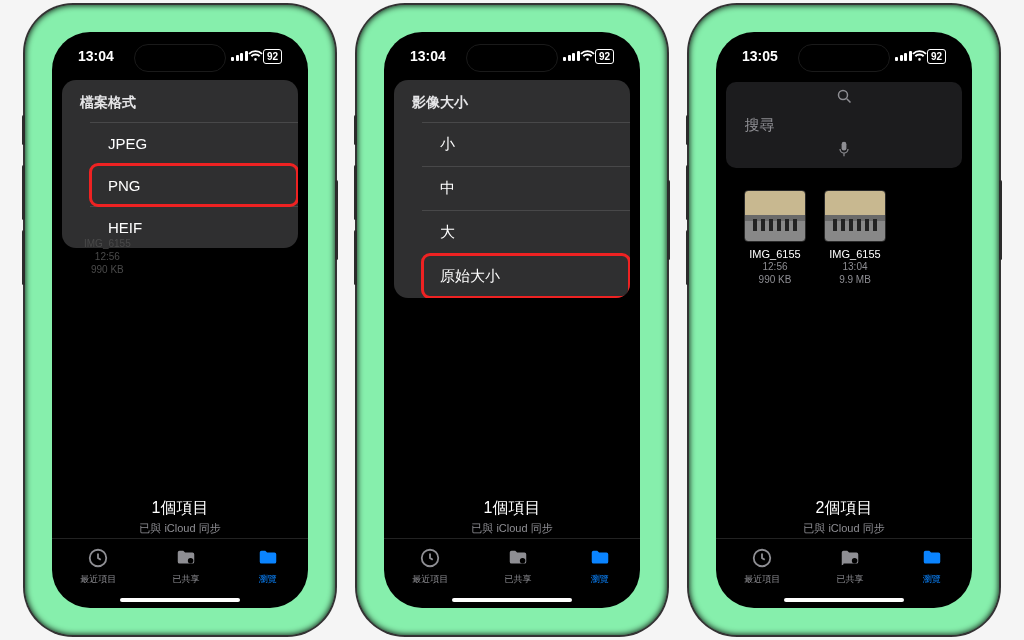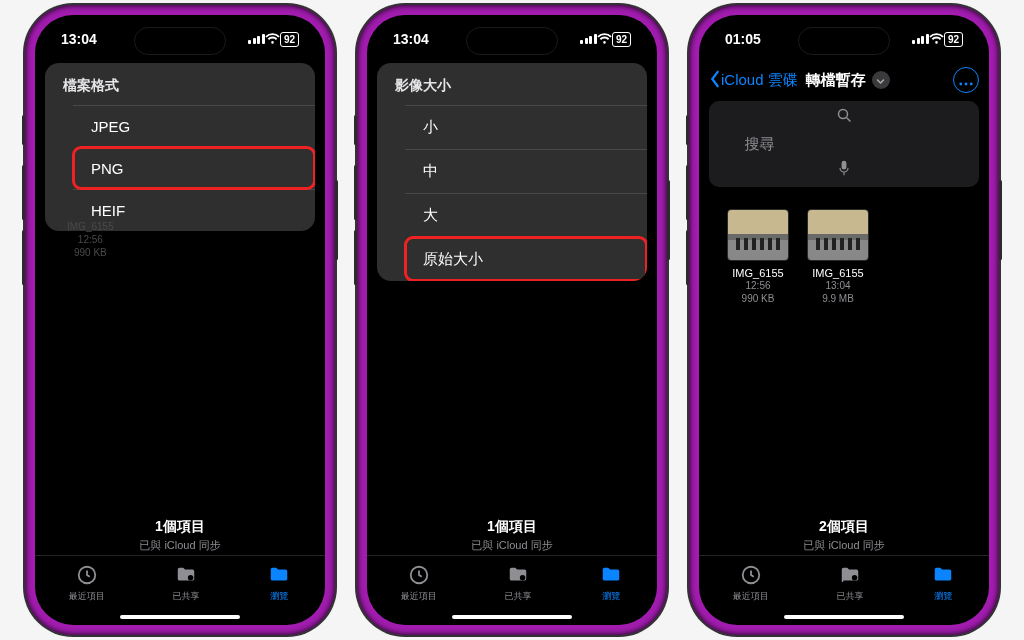--- a/index.html
+++ b/index.html
@@ -1,17 +1,17 @@
 <!DOCTYPE html>
 <html><head>
 <meta charset="utf-8">
 <style>
   * { margin:0; padding:0; box-sizing:border-box; }
   body { background:#f5f5f5; font-family:-apple-system,"Helvetica Neue",Arial,sans-serif; display:flex; justify-content:center; align-items:center; width:1024px; height:640px; gap:22px; }
-  .phone { width:310px; height:630px; background:#a21caf; border-radius:48px; padding:10px; position:relative; box-shadow:0 0 0 2px #333,inset 0 0 6px #000; }
+  .phone { width:310px; height:630px; background:#86efac; border-radius:48px; padding:27px; position:relative; box-shadow:0 0 0 2px #333,inset 0 0 6px #000; }
   .screen { width:100%; height:100%; background:#000; border-radius:38px; overflow:hidden; position:relative; color:#fff; display:flex; flex-direction:column; }
   .notch { position:absolute; top:12px; left:50%; transform:translateX(-50%); width:92px; height:28px; background:#000; border-radius:18px; border:1px solid #1a1a1a; z-index:20; }
   .side-btn { position:absolute; background:#2b2b2b; border-radius:2px; }
   .btn-l1 { left:-3px; top:110px; width:3px; height:30px; }
   .btn-l2 { left:-3px; top:160px; width:3px; height:55px; }
   .btn-l3 { left:-3px; top:225px; width:3px; height:55px; }
   .btn-r  { right:-3px; top:175px; width:3px; height:80px; }
 
   .status { height:48px; display:flex; justify-content:space-between; align-items:center; padding:0 26px; font-size:14px; font-weight:600; }
   .status-right { display:flex; align-items:center; }
@@ -24,21 +24,21 @@
 
   .content { flex:1; position:relative; padding:0 10px; }
   .menu-panel { background:rgba(60,60,62,0.78); border-radius:14px; overflow:hidden; backdrop-filter:blur(20px); }
   .menu-header { font-size:14px; font-weight:600; color:#e5e5e7; padding:14px 18px 10px; }
   .menu-row { font-size:15px; padding:12px 18px; border-top:1px solid rgba(120,120,120,0.35); cursor:pointer;margin-left:28px; }
   .highlight { outline:3px solid #e22; outline-offset:-2px; border-radius:8px; }
 
   .dim-file { position:absolute; top:157px; left:32px; font-size:10px; color:#4a4a4a; text-align:center; line-height:1.3; }
 
   .footer { text-align:center; padding:6px 0 2px; }
-  .footer .count { font-size:14px; font-weight:700; }
+  .footer .count { font-size:16px; font-weight:400; }
   .footer .sync { font-size:11px; color:#8e8e93; margin-top:2px; }
 
   .tabbar { display:flex; justify-content:space-around; padding:8px 0 8px; border-top:1px solid #222; }
   .tab { display:flex; flex-direction:column; align-items:center; gap:2px; font-size:9px; color:#8e8e93; }
   .tab.active { color:#0a84ff; }
   .tab svg { width:24px; height:22px; }
   .homebar { width:120px; height:4px; background:#fff; border-radius:3px; margin:4px auto 6px; }
 
   
   .navbar { display:flex; align-items:center; padding:4px 10px 6px; gap:2px; font-size:15px; }
@@ -196,58 +196,37 @@
 </div>
 
 <div class="phone">
   <div class="side-btn btn-l1"></div>
     <div class="side-btn btn-l2"></div>
     <div class="side-btn btn-l3"></div>
     <div class="side-btn btn-r"></div>
   <div class="screen">
     <div class="notch"></div>
     <div class="status">
-      <span>01:05</span>
+      <span>13:05</span>
       <div class="status-right">
         <span class="sig-bars">
             <span></span>
             <span></span>
             <span></span>
             <span></span>
           </span>
         <span class="wifi-icon">
             <svg viewBox="0 0 20 14">
               <path fill="#fff" d="M10 13.2a1.7 1.7 0 100-3.4 1.7 1.7 0 000 3.4zM3.6 6.4a9 9 0 0112.8 0l-1.8 1.8a6.5 6.5 0 00-9.2 0zM.4 3.2a13.5 13.5 0 0119.2 0l-1.8 1.8a11 11 0 00-15.6 0z"></path>
             </svg>
           </span>
         <span class="batt">92</span>
       </div>
     </div>
 
-    <div class="navbar">
-      <div class="back-link">
-        <span><svg viewBox="0 0 12 20">
-              <path d="M9 2L3 10l6 8" stroke="#0a84ff" stroke-width="2.5" fill="none" stroke-linecap="round"></path>
-            </svg></span>
-        <span>iCloud 雲碟</span>
-      </div>
-      <span class="nav-title">轉檔暫存</span>
-      <span class="nav-chev">
-        <span><svg viewBox="0 0 12 8">
-              <path d="M2 2l4 4 4-4" stroke="#aeaeb2" stroke-width="2" fill="none" stroke-linecap="round"></path>
-            </svg></span>
-      </span>
-      <div class="nav-more">
-        <span><svg viewBox="0 0 16 4">
-              <circle cx="2" cy="2" r="1.6" fill="#0a84ff"></circle>
-              <circle cx="8" cy="2" r="1.6" fill="#0a84ff"></circle>
-              <circle cx="14" cy="2" r="1.6" fill="#0a84ff"></circle>
-            </svg></span>
-      </div>
-    </div>
 
     <div class="searchbar">
       <span><svg viewBox="0 0 20 20">
             <circle cx="8" cy="8" r="6" fill="none" stroke="#8e8e93" stroke-width="2"></circle>
             <path d="M13 13l5 5" stroke="#8e8e93" stroke-width="2"></path>
           </svg></span>
       <input placeholder="搜尋" style="">
       <span class="mic"><svg viewBox="0 0 14 20">
             <rect x="4" y="1" width="6" height="11" rx="3"></rect>
             <path d="M2 10a5 5 0 0010 0M7 15v4" stroke="#8e8e93" stroke-width="1.5" fill="none"></path>

